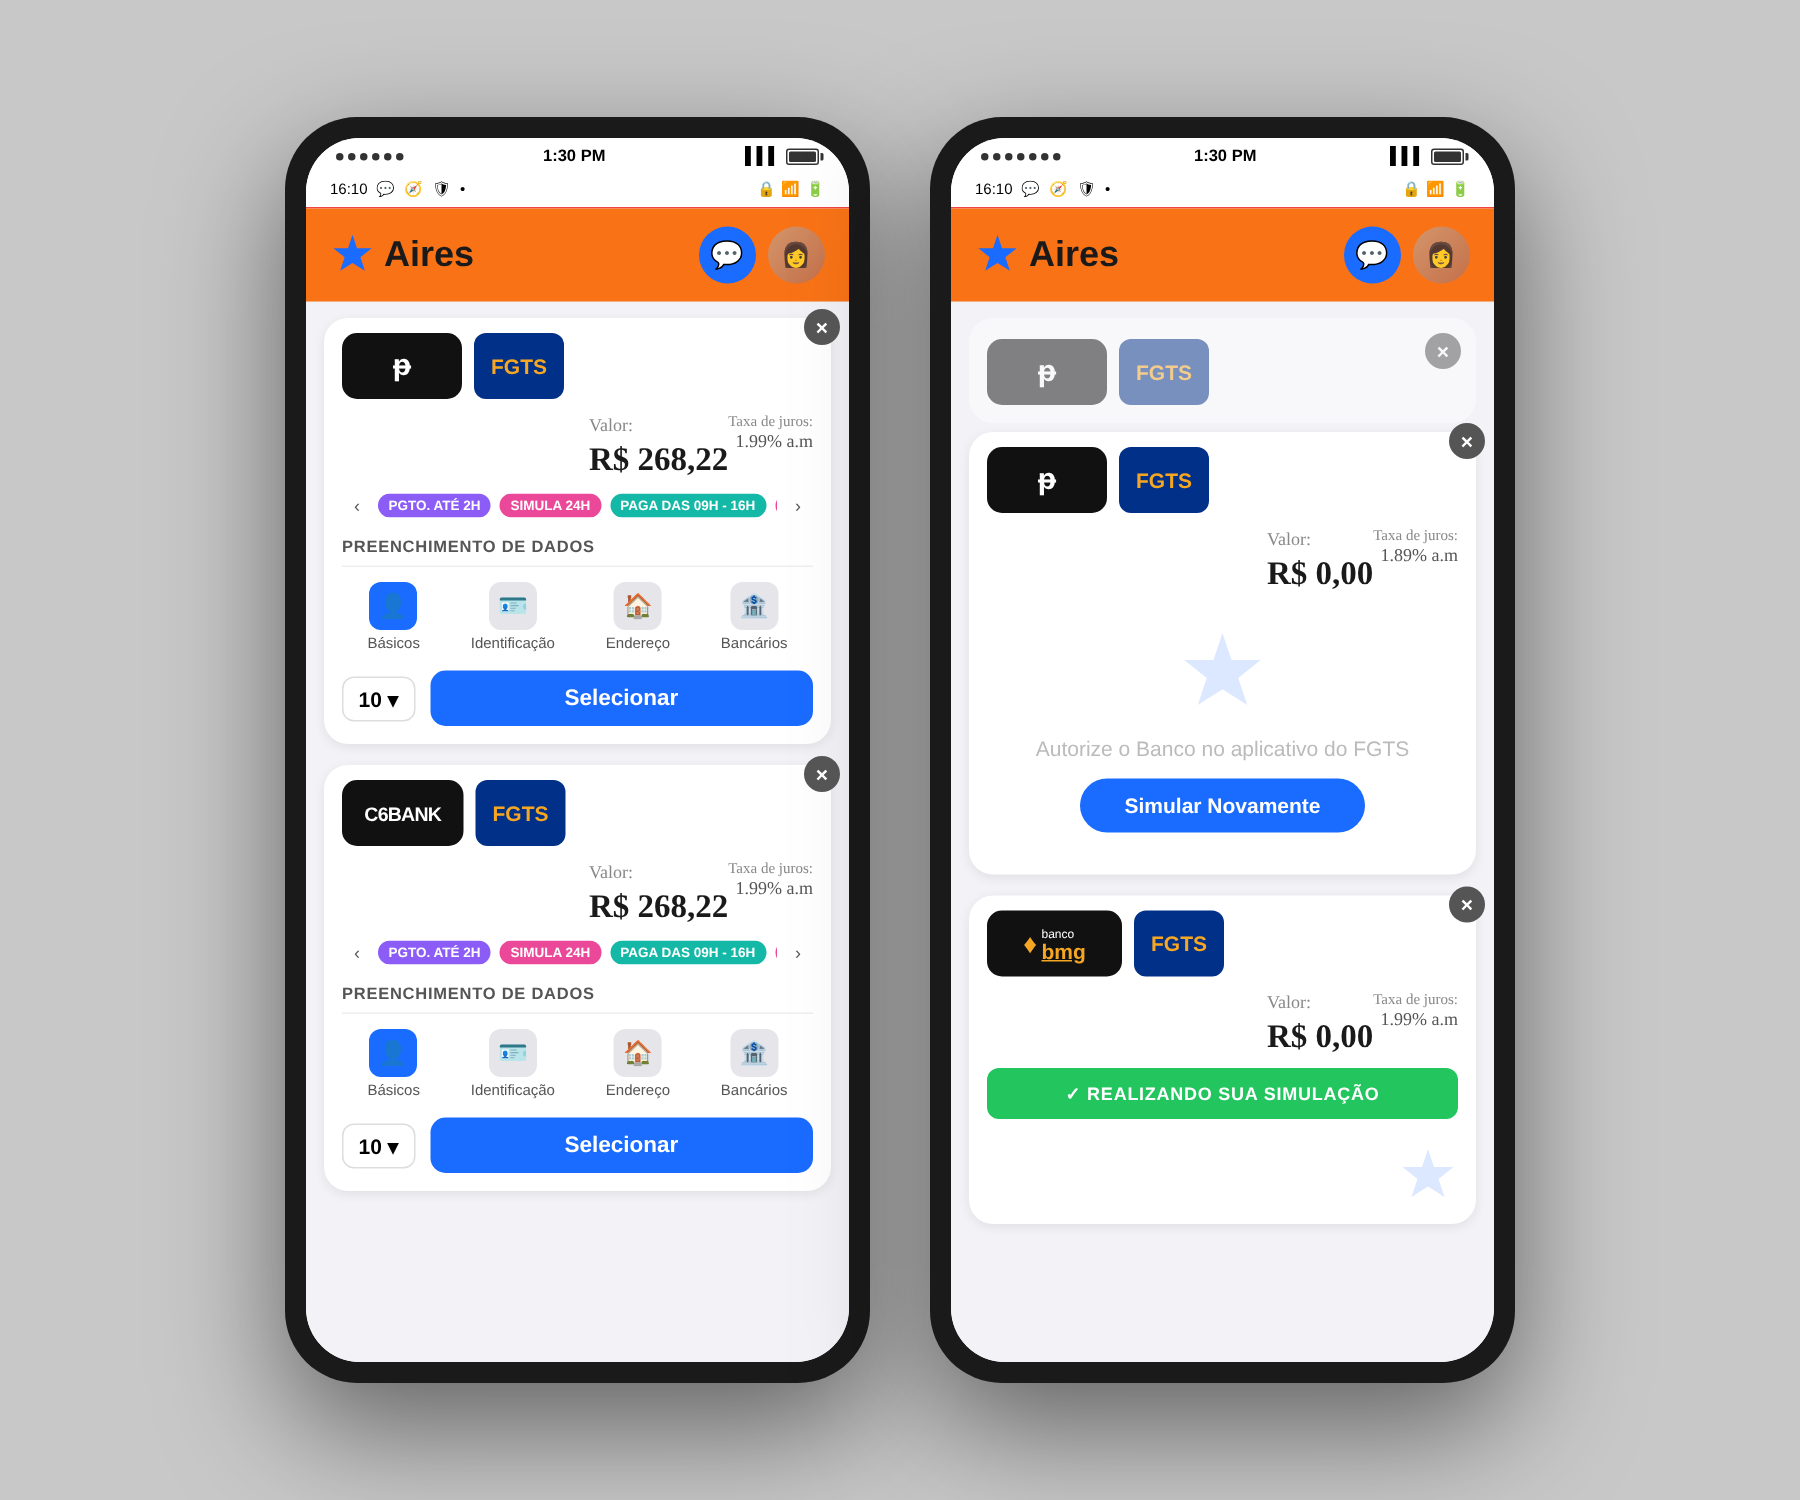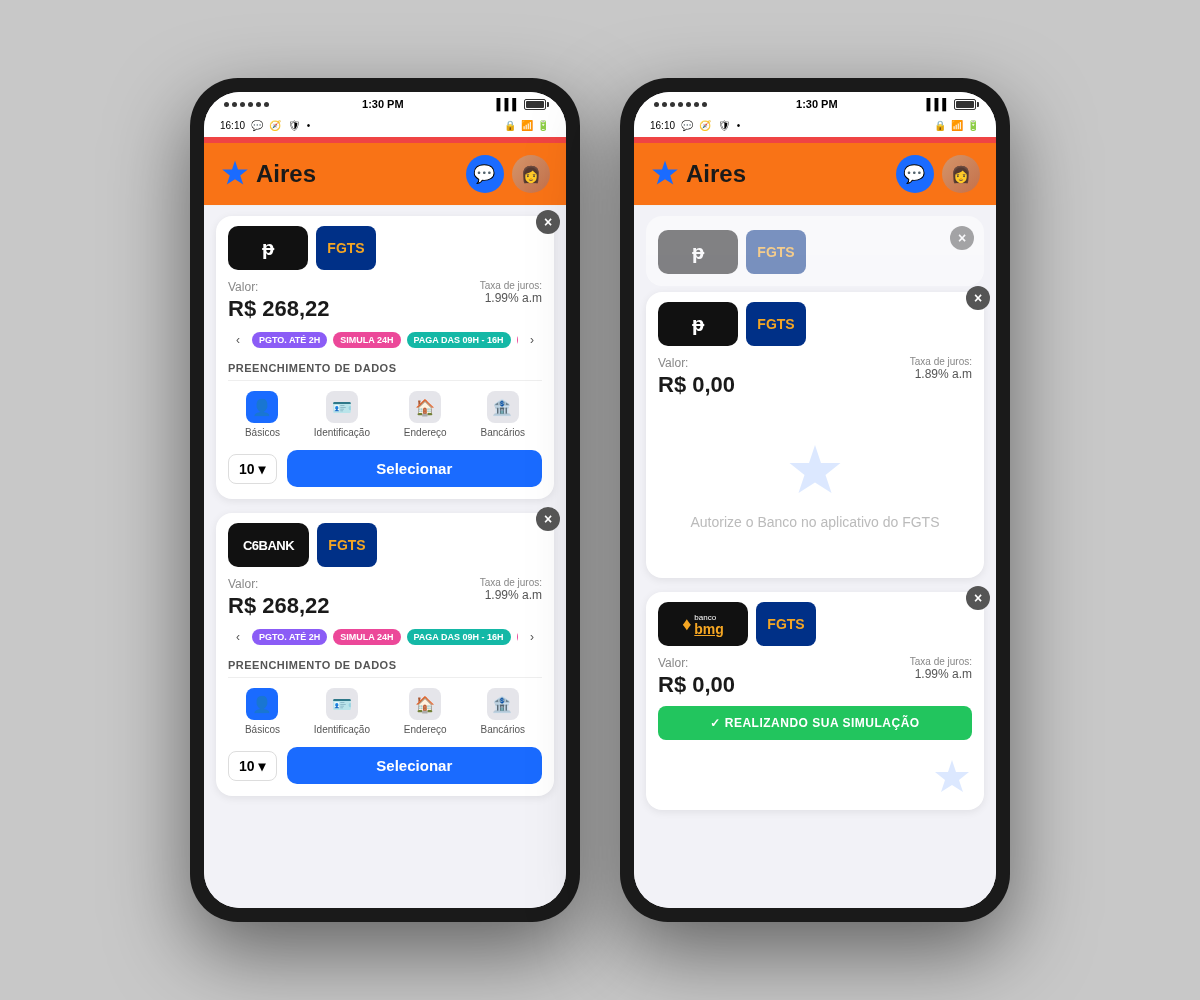--- a/index.html
+++ b/index.html
@@ -68,21 +68,21 @@
     .battery-fill { background: #333; flex: 1; height: 100%; border-radius: 1px; }
 
     
     .notif-bar {
       background: #fff;
       display: flex;
       justify-content: space-between;
       align-items: center;
       padding: 4px 16px 6px;
       font-size: 10px;
-      border-bottom: 6px solid #ef4444;
+      border-bottom: 1px solid #ef4444;
     }
     .notif-left { display: flex; align-items: center; gap: 6px; font-weight: 500; }
     .notif-icons { display: flex; gap: 4px; align-items: center; }
 
     
     .app-header {
       background: #f97316;
       display: flex;
       justify-content: space-between;
       align-items: center;
@@ -161,23 +161,24 @@
       display: flex; align-items: center; justify-content: center;
       color: #fff; font-size: 14px;
       font-weight: bold;
       cursor: pointer;
       z-index: 10;
     }
 
     .card-body { padding: 0 12px 12px; }
     .valor-row {
       display: flex;
-      justify-content: space-between;
+      justify-content: flex-end;
       align-items: flex-start;
       margin-bottom: 8px;
+      font-family: Liberation Serif, serif;
     }
     .valor-label { font-size: 12px; color: #888; margin-bottom: 2px; }
     .valor-amount { font-size: 22px; font-weight: 700; color: #1a1a1a; }
     .taxa-info { text-align: right; font-size: 12px; color: #555; }
     .taxa-label { font-size: 10px; color: #888; }
 
     
     .tags-strip {
       display: flex;
       align-items: center;
@@ -602,20 +603,21 @@
             <div class="taxa-info">
               <div class="taxa-label">Taxa de juros:</div>
               <div>1.89% a.m</div>
             </div>
           </div>
           <div class="modal-overlay">
             <svg width="60" height="60" viewBox="0 0 40 40" opacity="0.15">
               <polygon points="20,2 24,14 37,14 27,22 31,34 20,27 9,34 13,22 3,14 16,14" fill="#1a6bff"></polygon>
             </svg>
             <span class="modal-text">Autorize o Banco no aplicativo do FGTS</span>
+            <div class="simulate-btn">Simular Novamente</div>
           </div>
         </div>
       </div>
 
       <div class="card">
         <div class="close-btn">×</div>
         <div class="card-header">
           <div class="bmg-logo" style="width:90px;">
             <span style="color:#f5a623;font-size:18px;font-weight:900;">♦</span>
             <div>

